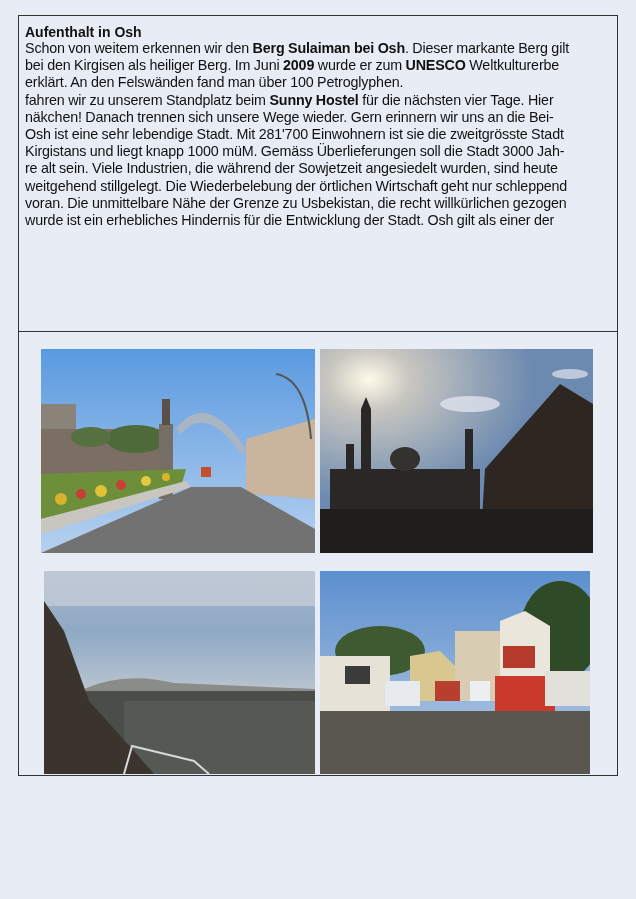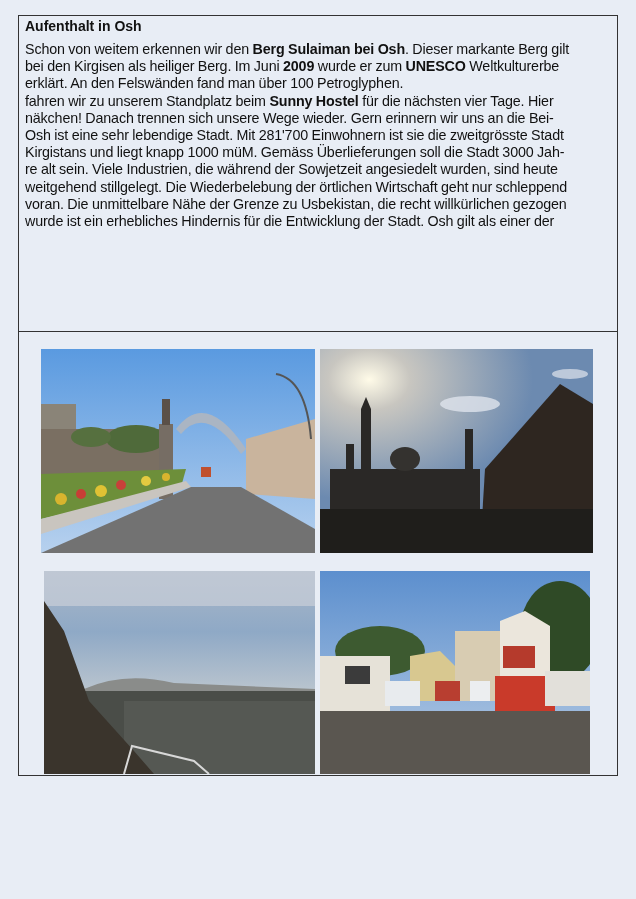--- a/index.html
+++ b/index.html
@@ -22,27 +22,26 @@
     position: absolute;
     left: 0; top: 0;
     width: 598px; height: 316px;
     border-bottom: 1px solid #333;
     padding: 0 6px;
     box-sizing: border-box;
   }
   .title {
     font-weight: bold;
     font-size: 14px;
-    margin-top: 2px;
+    margin-top: 8px;
     line-height: 16px;
   }
   .para {
     font-size: 14.3px;
     line-height: 17.2px;
-    margin-top: 7px;
     letter-spacing: -0.15px;
     word-spacing: -0.3px;
   }
   .para .line { display: block; white-space: nowrap; }
   .para b { font-weight: bold; }
   .photo {
     position: absolute;
     overflow: hidden;
   }
   .photo svg { display: block; width: 100%; height: 100%; }

